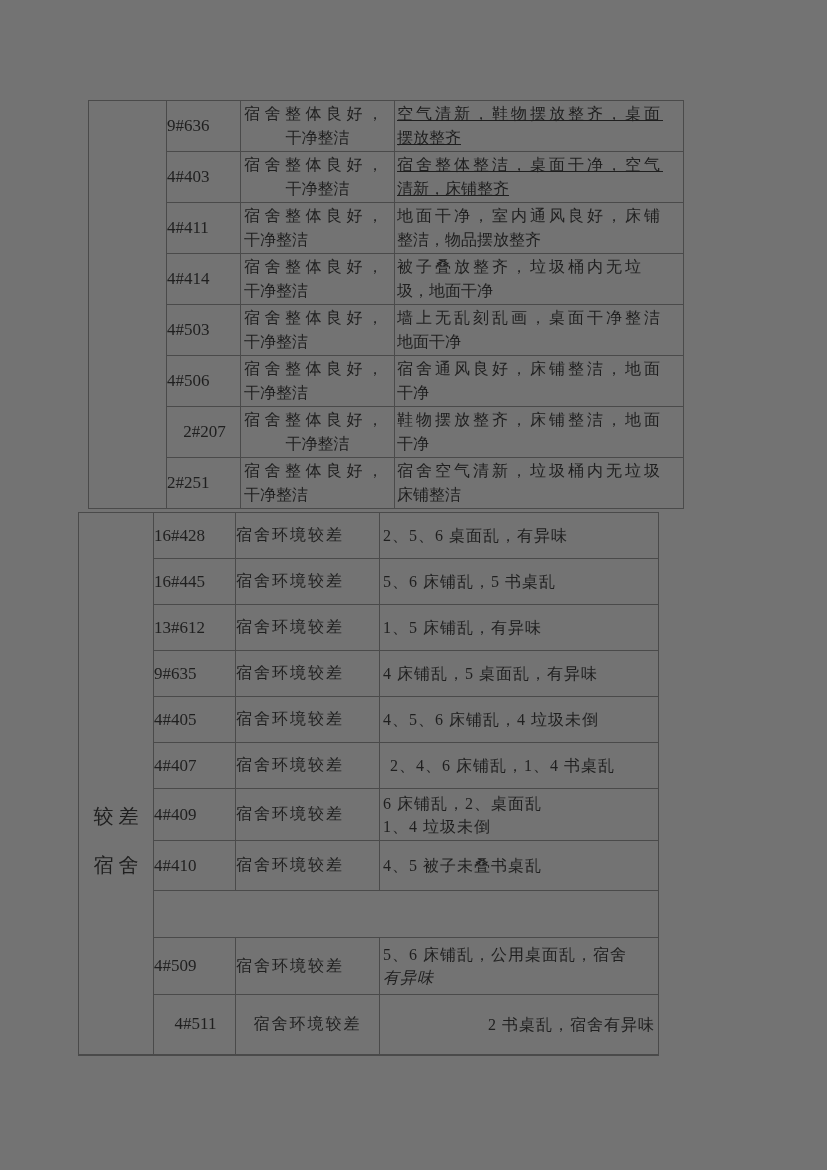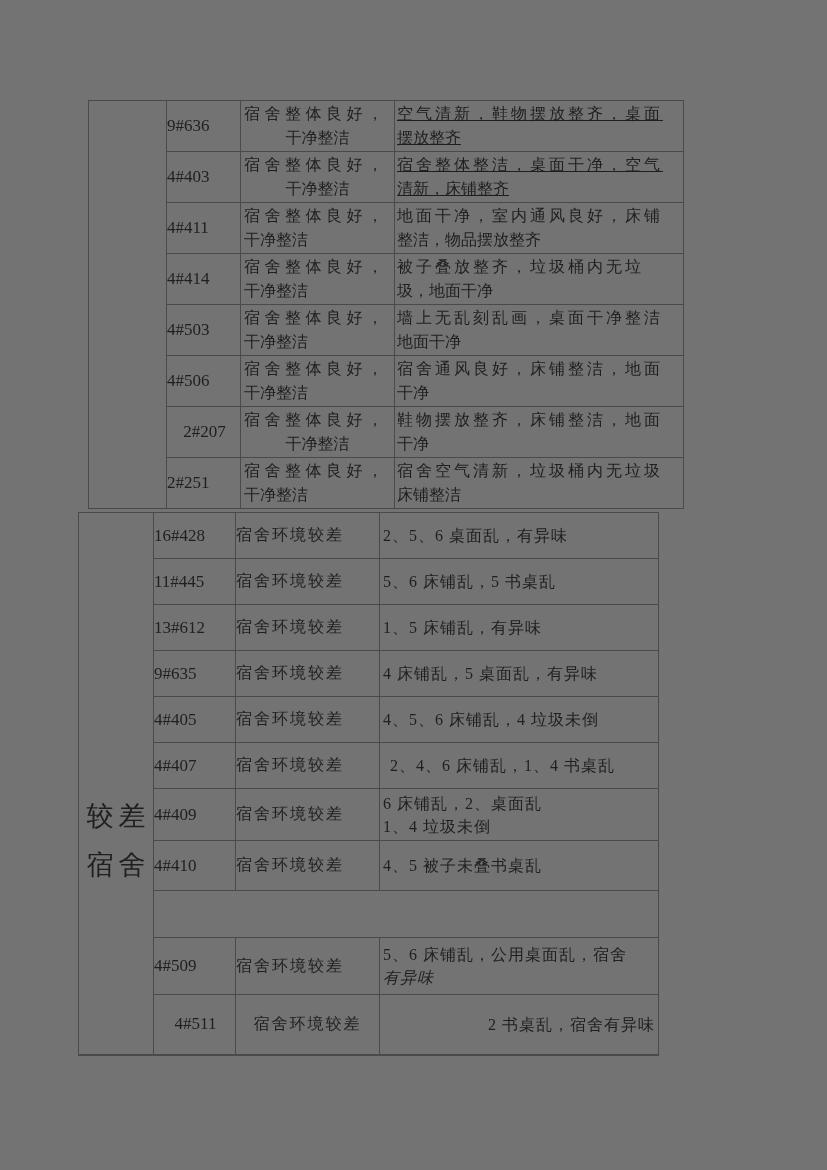--- a/index.html
+++ b/index.html
@@ -25,21 +25,21 @@
   .sl2 { display:block; padding-left:3px; line-height:24px; }
   .st-center .sl2 { text-align:center; padding-left:0; }
   .nl1,.nl2 { display:block; padding:0 2px; line-height:24px; }
   table.good .nl1 { letter-spacing:3px; white-space:nowrap; }
   .nt-center .nl1, .nt-center .nl2 { text-align:left;text-decoration:underline; }
   
   table.bad { left:78px; top:512px; width:580px; }
   .cat-cell { text-align:center; }
   .cat-label { transform:translateY(58px); }
   .cat-label span {
-    display:block; font-size:27px; letter-spacing:5px; text-indent:5px;
+    display:block; font-size:20px; letter-spacing:5px; text-indent:5px;
     line-height:49px; text-align:center;
   }
   .b-status { padding-left:5px; letter-spacing:2px; }
   .b-status.ct { text-align:center; padding-left:0; }
   .b-note .nl1, .b-note .nl2 { letter-spacing:1px; padding:0 3px; line-height:23px; }
   .b-note.ct .nl1 { text-align:right; }
   .b-note .nl1.indent { padding-left:10px; }
   .empty-cell { border-top:1px solid #4a4a4a; border-bottom:1px solid #4a4a4a; }
   table.bad { border-bottom:2px solid #4a4a4a; }
 </style>
@@ -163,21 +163,21 @@
           <span>宿舍</span>
         </div>
       </td>
       <td class="room">16#428</td>
       <td class="b-status">宿舍环境较差</td>
       <td class="b-note">
         <span class="nl1">2、5、6 桌面乱，有异味</span>
       </td>
     </tr>
     <tr style="height:46px">
-      <td class="room">11#445</td>
+      <td class="room">16#445</td>
       <td class="b-status">宿舍环境较差</td>
       <td class="b-note">
         <span class="nl1">5、6 床铺乱，5 书桌乱</span>
       </td>
     </tr>
     <tr style="height:46px">
       <td class="room">13#612</td>
       <td class="b-status">宿舍环境较差</td>
       <td class="b-note">
         <span class="nl1">1、5 床铺乱，有异味</span>

